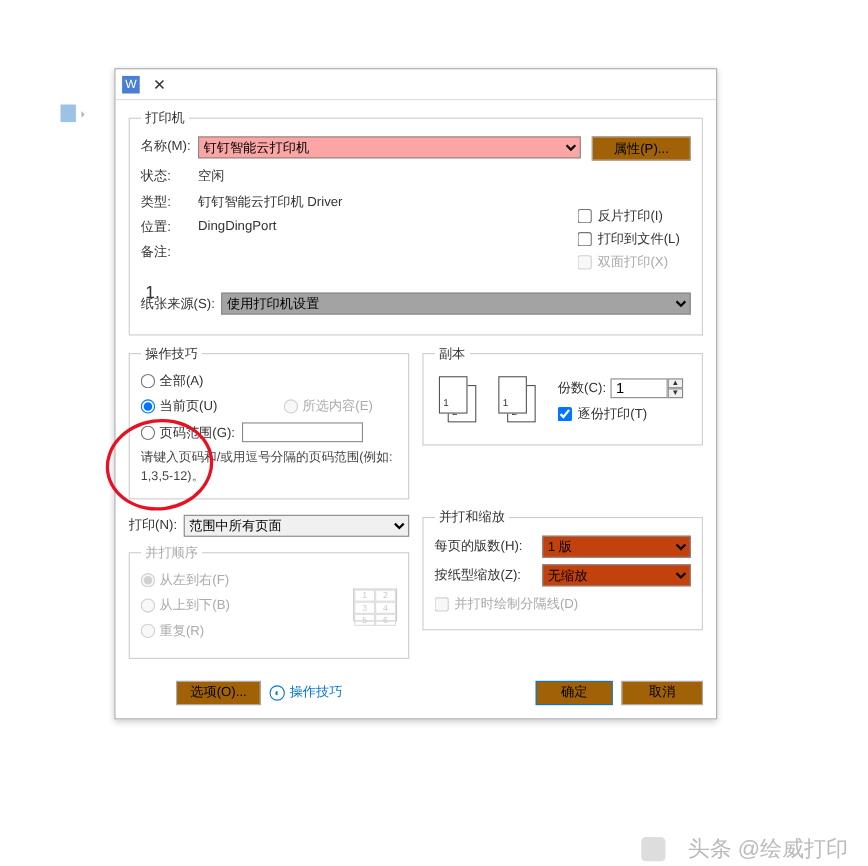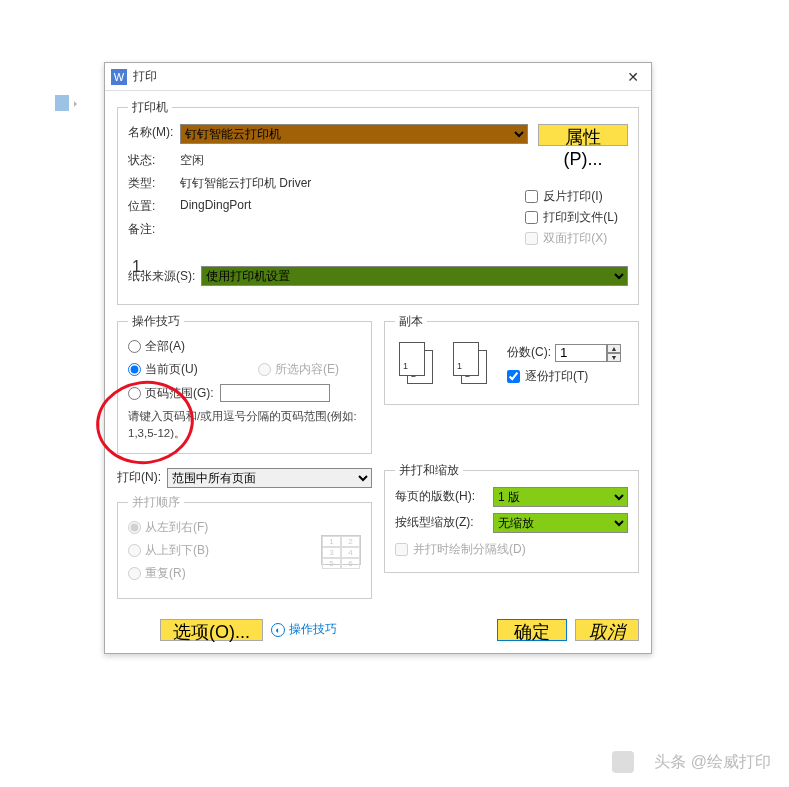--- a/index.html
+++ b/index.html
@@ -75,28 +75,28 @@
       padding: 8px 10px 10px;
     }
     legend { padding: 0 4px; font-size: 12px; }
     .row { display: flex; align-items: flex-start; margin-bottom: 6px; }
     .label-col { width: 52px; }
     .printer-group select {
       flex: 1;
       height: 20px;
       font-size: 12px;
       border: 1px solid #888;
-      background: #a16207;
+      background: #fca5a5;
     }
     .btn {
       height: 22px;
       padding: 0 12px;
-      background: #fde047;
+      background: #a16207;
       border: 1px solid #aaa;
-      font-size: 18px;
+      font-size: 12px;
       cursor: pointer;
     }
     .prop-btn { margin-left: 10px; width: 90px; }
     .checkbox-row {
       display: flex;
       align-items: center;
       margin-bottom: 4px;
       gap: 5px;
     }
     .checkbox-row input[type=checkbox] { width:13px; height:13px; }
@@ -111,21 +111,21 @@
       color: #333;
       margin: 20px 0 8px 4px;
     }
     .source-row {
       display: flex;
       align-items: center;
       justify-content: flex-end;
       margin-top: -18px;
       margin-bottom: 8px;
     }
-    .source-row select { width: 118px; height: 20px; font-size:12px; border:1px solid #888; background:#4d7c0f;}
+    .source-row select { width: 118px; height: 20px; font-size:12px; border:1px solid #888; background:#a3a3a3;}
     .two-col { display: flex; gap: 12px; }
     .left-col { flex: 1; }
     .right-col { flex: 1; }
     .radio-row { display:flex; align-items:center; margin-bottom:6px; gap:4px;}
     .radio-row input[type=radio]{ width:13px; height:13px;}
     input[type=text].range-input{
       width:110px; height:18px; border:1px solid #888; background:#fff; margin-left:2px;
     }
     .hint { font-size: 11.5px; color: #444; line-height:1.5; margin-top:4px;}
     .copies-graphic {
@@ -165,70 +165,69 @@
       top: 24px;
       display: grid;
       grid-template-columns: 1fr 1fr;
       grid-template-rows: 1fr 1fr 1fr;
       font-size: 8px;
       color: #ccc;
     }
     .order-diagram div { border:1px solid #ddd; display:flex; align-items:center; justify-content:center;}
     .order-fieldset { position: relative; }
     .scale-row { display:flex; align-items:center; margin-bottom:6px; gap:6px;}
-    .scale-row select{ flex:1; height:20px; border:1px solid #888; background:#84cc16; font-size:12px;}
+    .scale-row select{ flex:1; height:20px; border:1px solid #888; background:#c2410c; font-size:12px;}
     .footer-row {
       display: flex;
       align-items: center;
       margin-top: 12px;
       gap: 8px;
       padding-left: 43px;
     }
     .footer-row .spacer { flex:1; }
     .ok-btn { width: 70px; border:1px solid #0078d7;margin-left:32px; }
-    .cancel-btn { width: 64px; font-style: italic; }
+    .cancel-btn { width: 74px; }
     .tip-link { color: #0078d7; display:flex; align-items:center; gap:4px; cursor:pointer;}
     .tip-icon { 
       width: 14px; height: 14px; border-radius:50%; border:1.5px solid #0078d7;
       display:flex; align-items:center; justify-content:center; font-size:9px; color:#0078d7;
     }
     .red-circle {
       position: absolute;
       left: 96px;
       top: 381px;
       width: 98px;
       height: 83px;
       border: 3px solid #e81123;
       border-radius: 50%;
       transform: rotate(-8deg);
       pointer-events: none;
     }
     .watermark {
       position: absolute;
       right: 18px;
-      bottom: 14px;
+      bottom: 2px;
       color: #bbb;
-      font-size: 16px;
+      font-size: 20px;
       display: flex;
       align-items: center;
       gap: 20px;
     }
     .watermark .icon {
       width: 22px; height: 22px; background: rgba(120,120,120,0.25); border-radius: 4px;
     }
   </style>
 </head>
 <body>
 
 <div class="doc-icon"></div>
 
 <div class="dialog">
   <div class="titlebar">
     <div class="app-icon">W</div>
-    <div class="titlebar-title">打印</div>
     <div class="close-btn">✕</div>
   </div>
 
   <div class="content">
     <fieldset class="printer-group" style="position:relative;">
       <legend>打印机</legend>
       <div class="row">
         <div class="label-col">名称(M):</div>
         <select>
           <option>钉钉智能云打印机</option>

